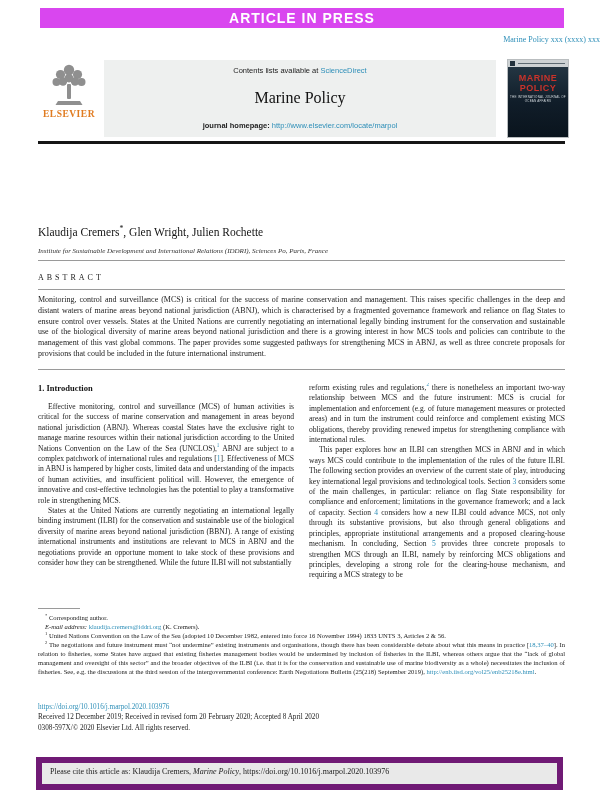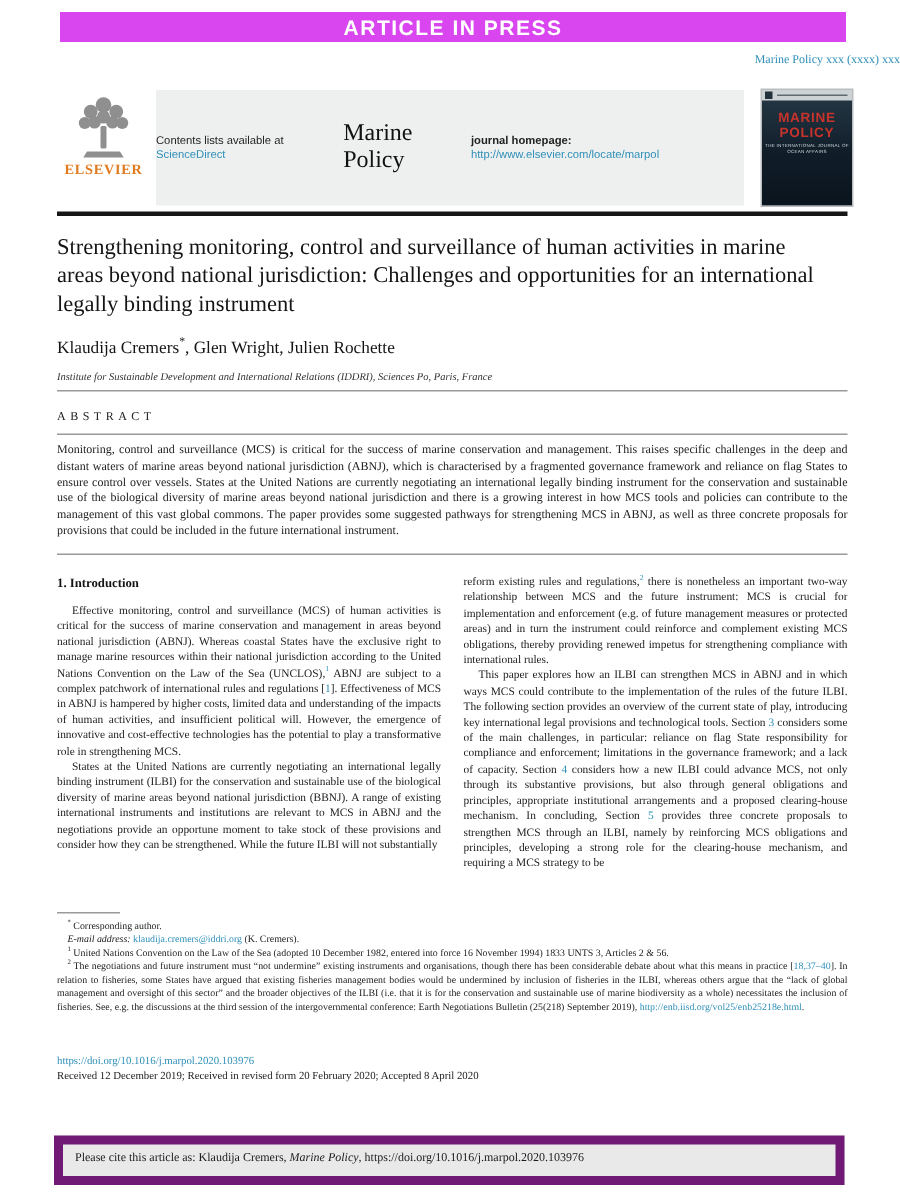--- a/index.html
+++ b/index.html
@@ -13,21 +13,21 @@
           display:flex;align-items:center;justify-content:center;}
   .banner span{font-family:"Liberation Sans",sans-serif;font-weight:bold;font-size:14px;
                color:#fff;letter-spacing:1px;}
   .jref{position:absolute;left:0;top:35px;width:600px;text-align:right;font-size:8px;color:#2e8fb8;}
 
   .masthead{position:absolute;left:38px;top:60px;width:530px;height:77px;}
   .logo{position:absolute;left:0;top:0;width:62px;height:77px;text-align:center;}
   .logo svg{display:block;margin:2px auto 0;}
   .logo .pub{font-size:9.5px;letter-spacing:.5px;color:#e07b20;font-weight:bold;margin-top:1px;}
   .headbox{position:absolute;left:66px;top:0;width:392px;height:77px;background:#eef0ef;
-           display:flex;align-items:center;justify-content:space-between;
+           display:flex;flex-direction:column;align-items:center;justify-content:space-between;
            padding:6px 0 7px;box-sizing:border-box;}
   .contents{font-family:"Liberation Sans",sans-serif;font-size:7.5px;color:#222;}
   .jtitle{font-size:16px;color:#111;}
   .homepage{font-family:"Liberation Sans",sans-serif;font-size:7.5px;font-weight:bold;color:#222;}
   .homepage .lnk{font-weight:normal;}
   .cover{position:absolute;left:470px;top:0;width:60px;height:77px;background:linear-gradient(180deg,#273a47 0%,#101d29 55%,#0a141d 100%);
          box-shadow:0 0 0 1px #b9bdbf;overflow:hidden;}
   .cover-top{height:7px;background:#cdd2d4;position:relative;}
   .cover-top .sq{position:absolute;left:2px;top:1px;width:5px;height:5px;background:#22313c;}
   .cover-top .bar{position:absolute;left:10px;top:3px;right:3px;height:1px;background:#5d6a72;}
@@ -105,21 +105,20 @@
       <div class="cover-title">
         <div>MARINE</div>
         <div>POLICY</div>
       </div>
       <div class="cover-sub">THE INTERNATIONAL JOURNAL OF OCEAN AFFAIRS</div>
     </div>
   </div>
 
   <div class="thickrule"></div>
 
-  <h1 class="title" style="margin:0;font-weight:normal;">Strengthening monitoring, control and surveillance of human activities in marine areas beyond national jurisdiction: Challenges and opportunities for an international legally binding instrument</h1>
 
   <div class="authors"><span>Klaudija Cremers</span><span class="sup">*</span><span>, Glen Wright, Julien Rochette</span></div>
 
   <div class="affil">Institute for Sustainable Development and International Relations (IDDRI), Sciences Po, Paris, France</div>
 
   <div class="rule r1"></div>
   <div class="abshead">ABSTRACT</div>
   <div class="rule r2"></div>
   <div class="abstext">Monitoring, control and surveillance (MCS) is critical for the success of marine conservation and management. This raises specific challenges in the deep and distant waters of marine areas beyond national jurisdiction (ABNJ), which is characterised by a fragmented governance framework and reliance on flag States to ensure control over vessels. States at the United Nations are currently negotiating an international legally binding instrument for the conservation and sustainable use of the biological diversity of marine areas beyond national jurisdiction and there is a growing interest in how MCS tools and policies can contribute to the management of this vast global commons. The paper provides some suggested pathways for strengthening MCS in ABNJ, as well as three concrete proposals for provisions that could be included in the future international instrument.</div>
   <div class="rule r3"></div>
@@ -140,17 +139,18 @@
     <div class="fnsep"></div>
     <p><span class="sup">*</span><span> Corresponding author.</span></p>
     <p><span class="it">E-mail address: </span><span class="lnk">klaudija.cremers@iddri.org</span><span> (K. Cremers).</span></p>
     <p><span class="sup">1</span><span> United Nations Convention on the Law of the Sea (adopted 10 December 1982, entered into force 16 November 1994) 1833 UNTS 3, Articles 2 &amp; 56.</span></p>
     <p><span class="sup">2</span><span> The negotiations and future instrument must “not undermine” existing instruments and organisations, though there has been considerable debate about what this means in practice [</span><span class="lnk">18,37–40</span><span>]. In relation to fisheries, some States have argued that existing fisheries management bodies would be undermined by inclusion of fisheries in the ILBI, whereas others argue that the “lack of global management and oversight of this sector” and the broader objectives of the ILBI (i.e. that it is for the conservation and sustainable use of marine biodiversity as a whole) necessitates the inclusion of fisheries. See, e.g. the discussions at the third session of the intergovernmental conference: Earth Negotiations Bulletin (25(218) September 2019), </span><span class="lnk">http://enb.iisd.org/vol25/enb25218e.html</span><span>.</span></p>
   </div>
 
   <div class="footer">
     <div class="doi">https://doi.org/10.1016/j.marpol.2020.103976</div>
     <div>Received 12 December 2019; Received in revised form 20 February 2020; Accepted 8 April 2020</div>
+    <div>0308-597X/© 2020 Elsevier Ltd. All rights reserved.</div>
   </div>
 
   <div class="citebox"><span>Please cite this article as: Klaudija Cremers, </span><span class="it">Marine Policy</span><span>, https://doi.org/10.1016/j.marpol.2020.103976</span></div>
 
 </div>
 
 </body></html>

